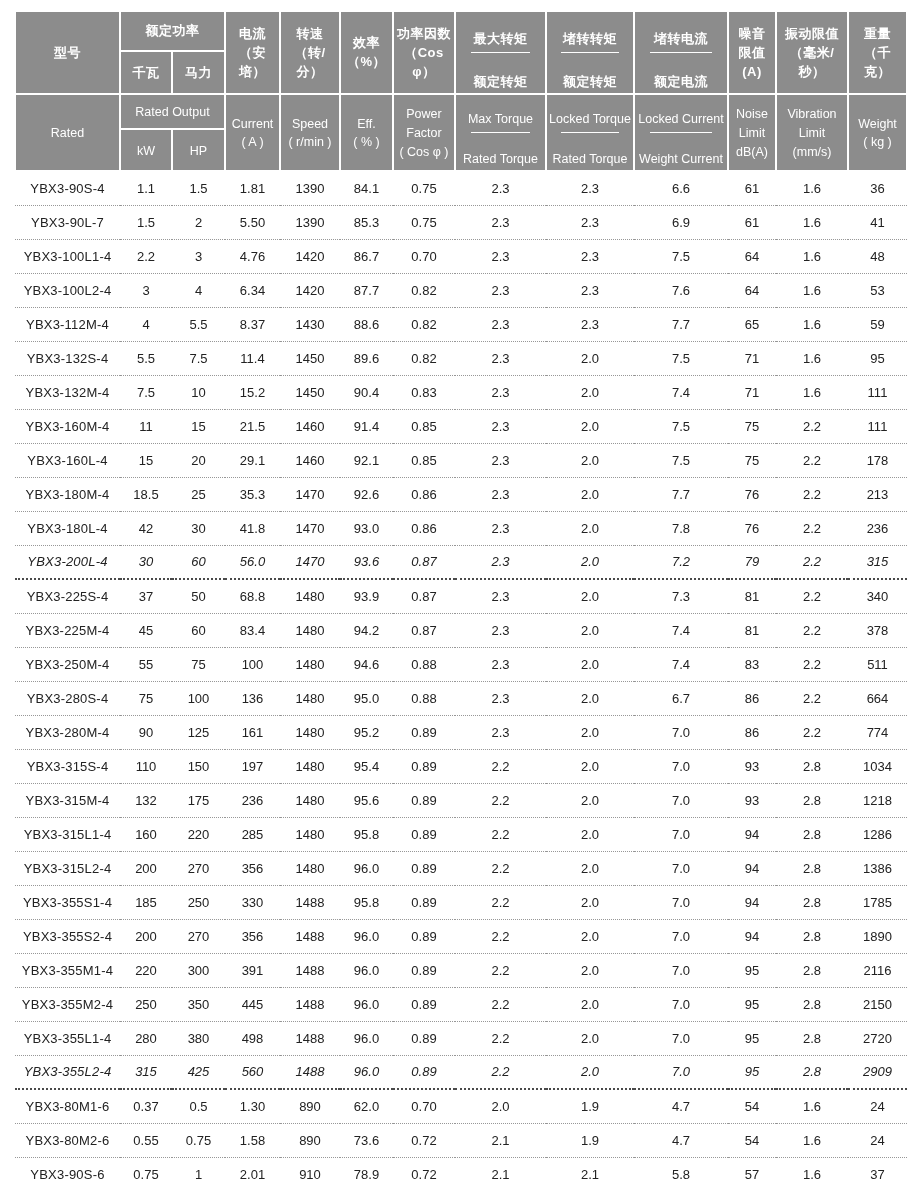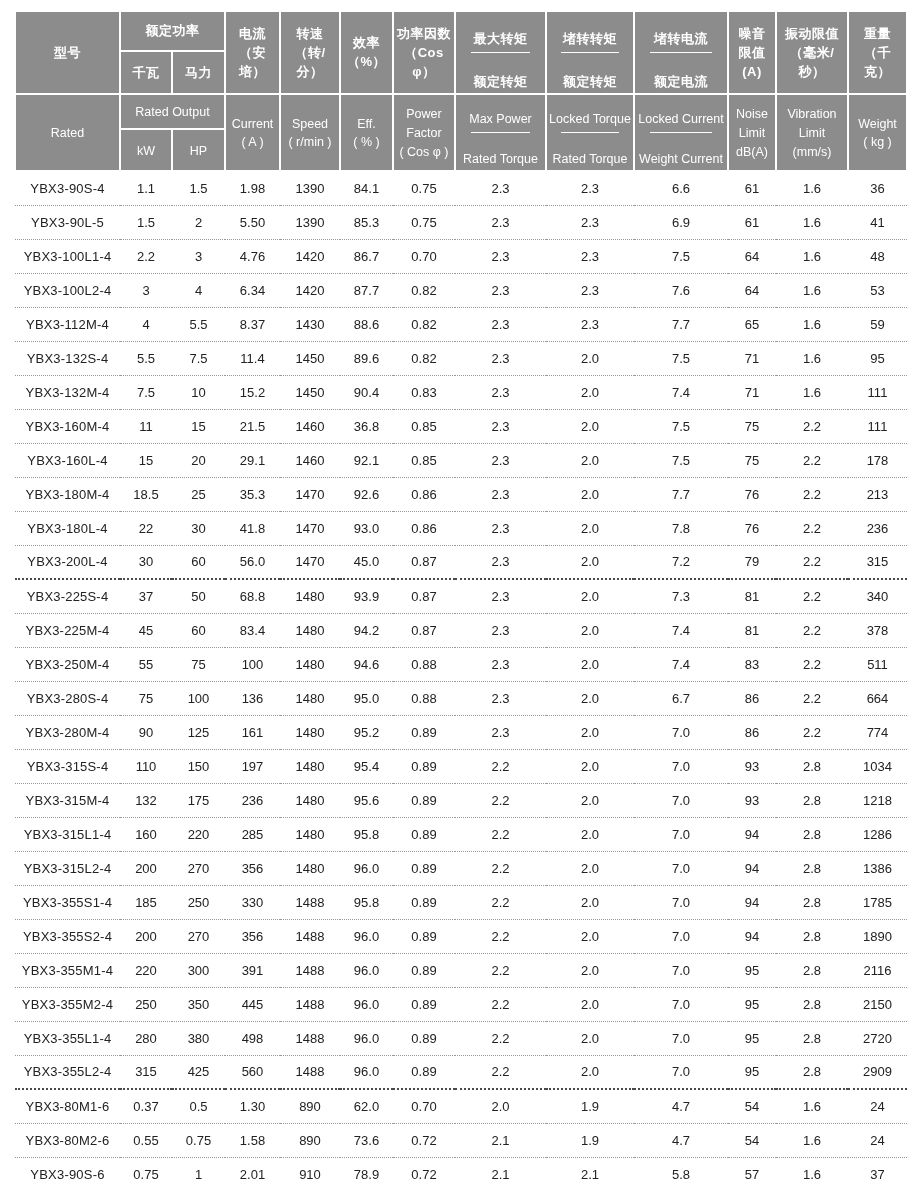--- a/index.html
+++ b/index.html
@@ -50,21 +50,21 @@
     height: 34px;
     text-align: center;
     vertical-align: middle;
     font-size: 13px;
     color: #222222;
     border-bottom: 1px dotted #979797;
     padding: 0 2px;
     white-space: nowrap;
   }
   tbody tr:last-child td { border-bottom: none; }
-  tbody tr.group-end td { border-bottom: 2px dotted #4a4a4a; }
+  tbody tr.group-end td { border-bottom: 2px dotted #4a4a4a; font-style: italic; }
   tbody td.type-cell { letter-spacing: 0.2px; }
 </style>
 </head>
 <body>
 
 <div class="page">
   <table class="spec-table">
     <colgroup>
       <col style="width:105px">
         <col style="width:52px">
@@ -134,21 +134,21 @@
 ( A )</span></th>
         <th rowspan="2"><span class="en">Speed
 ( r/min )</span></th>
         <th rowspan="2"><span class="en">Eff.
 ( % )</span></th>
         <th rowspan="2"><span class="en">Power
 Factor
 ( Cos φ )</span></th>
         <th rowspan="2">
           <span class="frac en">
-            <span>Max Power</span>
+            <span>Max Torque</span>
             <span class="frac-line"></span>
             <span>Rated Torque</span>
           </span>
         </th>
         <th rowspan="2">
           <span class="frac en">
             <span>Locked Torque</span>
             <span class="frac-line"></span>
             <span>Rated Torque</span>
           </span>
@@ -172,33 +172,33 @@
       <tr class="en-row-2">
         <th><span class="en">kW</span></th>
         <th><span class="en">HP</span></th>
       </tr>
     </thead>
     <tbody id="spec-body">
         <tr>
           <td class="type-cell">YBX3-90S-4</td>
           <td>1.1</td>
           <td>1.5</td>
-          <td>1.98</td>
+          <td>1.81</td>
           <td>1390</td>
           <td>84.1</td>
           <td>0.75</td>
           <td>2.3</td>
           <td>2.3</td>
           <td>6.6</td>
           <td>61</td>
           <td>1.6</td>
           <td>36</td>
         </tr>
         <tr>
-          <td class="type-cell">YBX3-90L-5</td>
+          <td class="type-cell">YBX3-90L-7</td>
           <td>1.5</td>
           <td>2</td>
           <td>5.50</td>
           <td>1390</td>
           <td>85.3</td>
           <td>0.75</td>
           <td>2.3</td>
           <td>2.3</td>
           <td>6.9</td>
           <td>61</td>
@@ -279,21 +279,21 @@
           <td>71</td>
           <td>1.6</td>
           <td>111</td>
         </tr>
         <tr>
           <td class="type-cell">YBX3-160M-4</td>
           <td>11</td>
           <td>15</td>
           <td>21.5</td>
           <td>1460</td>
-          <td>36.8</td>
+          <td>91.4</td>
           <td>0.85</td>
           <td>2.3</td>
           <td>2.0</td>
           <td>7.5</td>
           <td>75</td>
           <td>2.2</td>
           <td>111</td>
         </tr>
         <tr>
           <td class="type-cell">YBX3-160L-4</td>
@@ -320,40 +320,40 @@
           <td>0.86</td>
           <td>2.3</td>
           <td>2.0</td>
           <td>7.7</td>
           <td>76</td>
           <td>2.2</td>
           <td>213</td>
         </tr>
         <tr>
           <td class="type-cell">YBX3-180L-4</td>
-          <td>22</td>
+          <td>42</td>
           <td>30</td>
           <td>41.8</td>
           <td>1470</td>
           <td>93.0</td>
           <td>0.86</td>
           <td>2.3</td>
           <td>2.0</td>
           <td>7.8</td>
           <td>76</td>
           <td>2.2</td>
           <td>236</td>
         </tr>
         <tr class="group-end">
           <td class="type-cell">YBX3-200L-4</td>
           <td>30</td>
           <td>60</td>
           <td>56.0</td>
           <td>1470</td>
-          <td>45.0</td>
+          <td>93.6</td>
           <td>0.87</td>
           <td>2.3</td>
           <td>2.0</td>
           <td>7.2</td>
           <td>79</td>
           <td>2.2</td>
           <td>315</td>
         </tr>
         <tr>
           <td class="type-cell">YBX3-225S-4</td>

